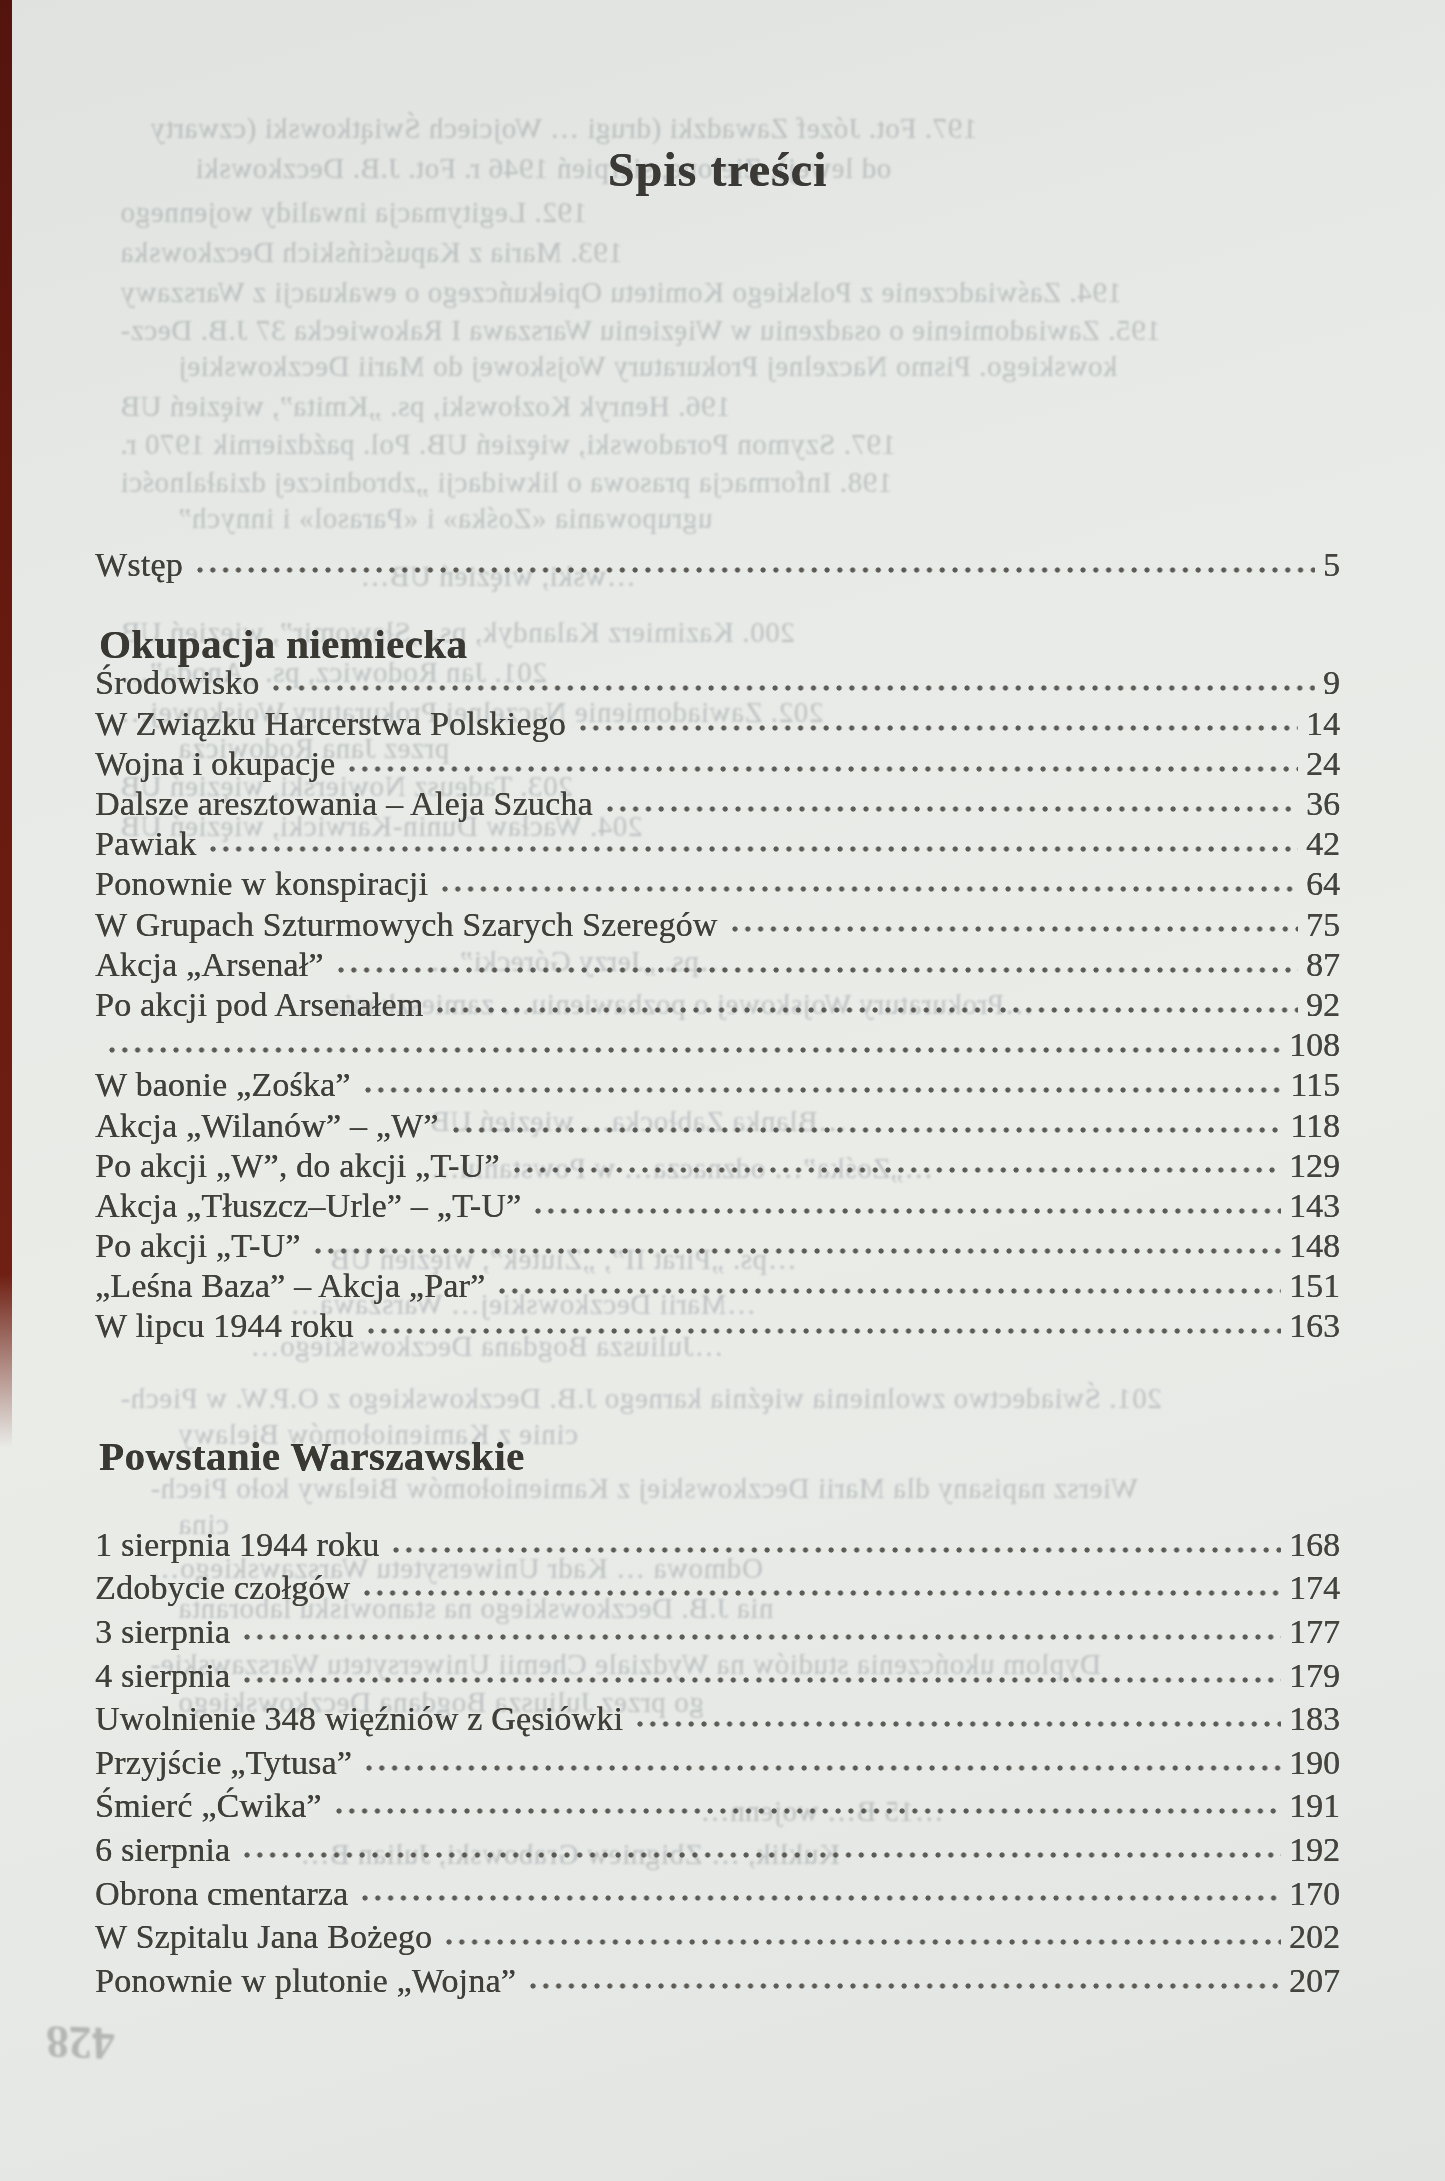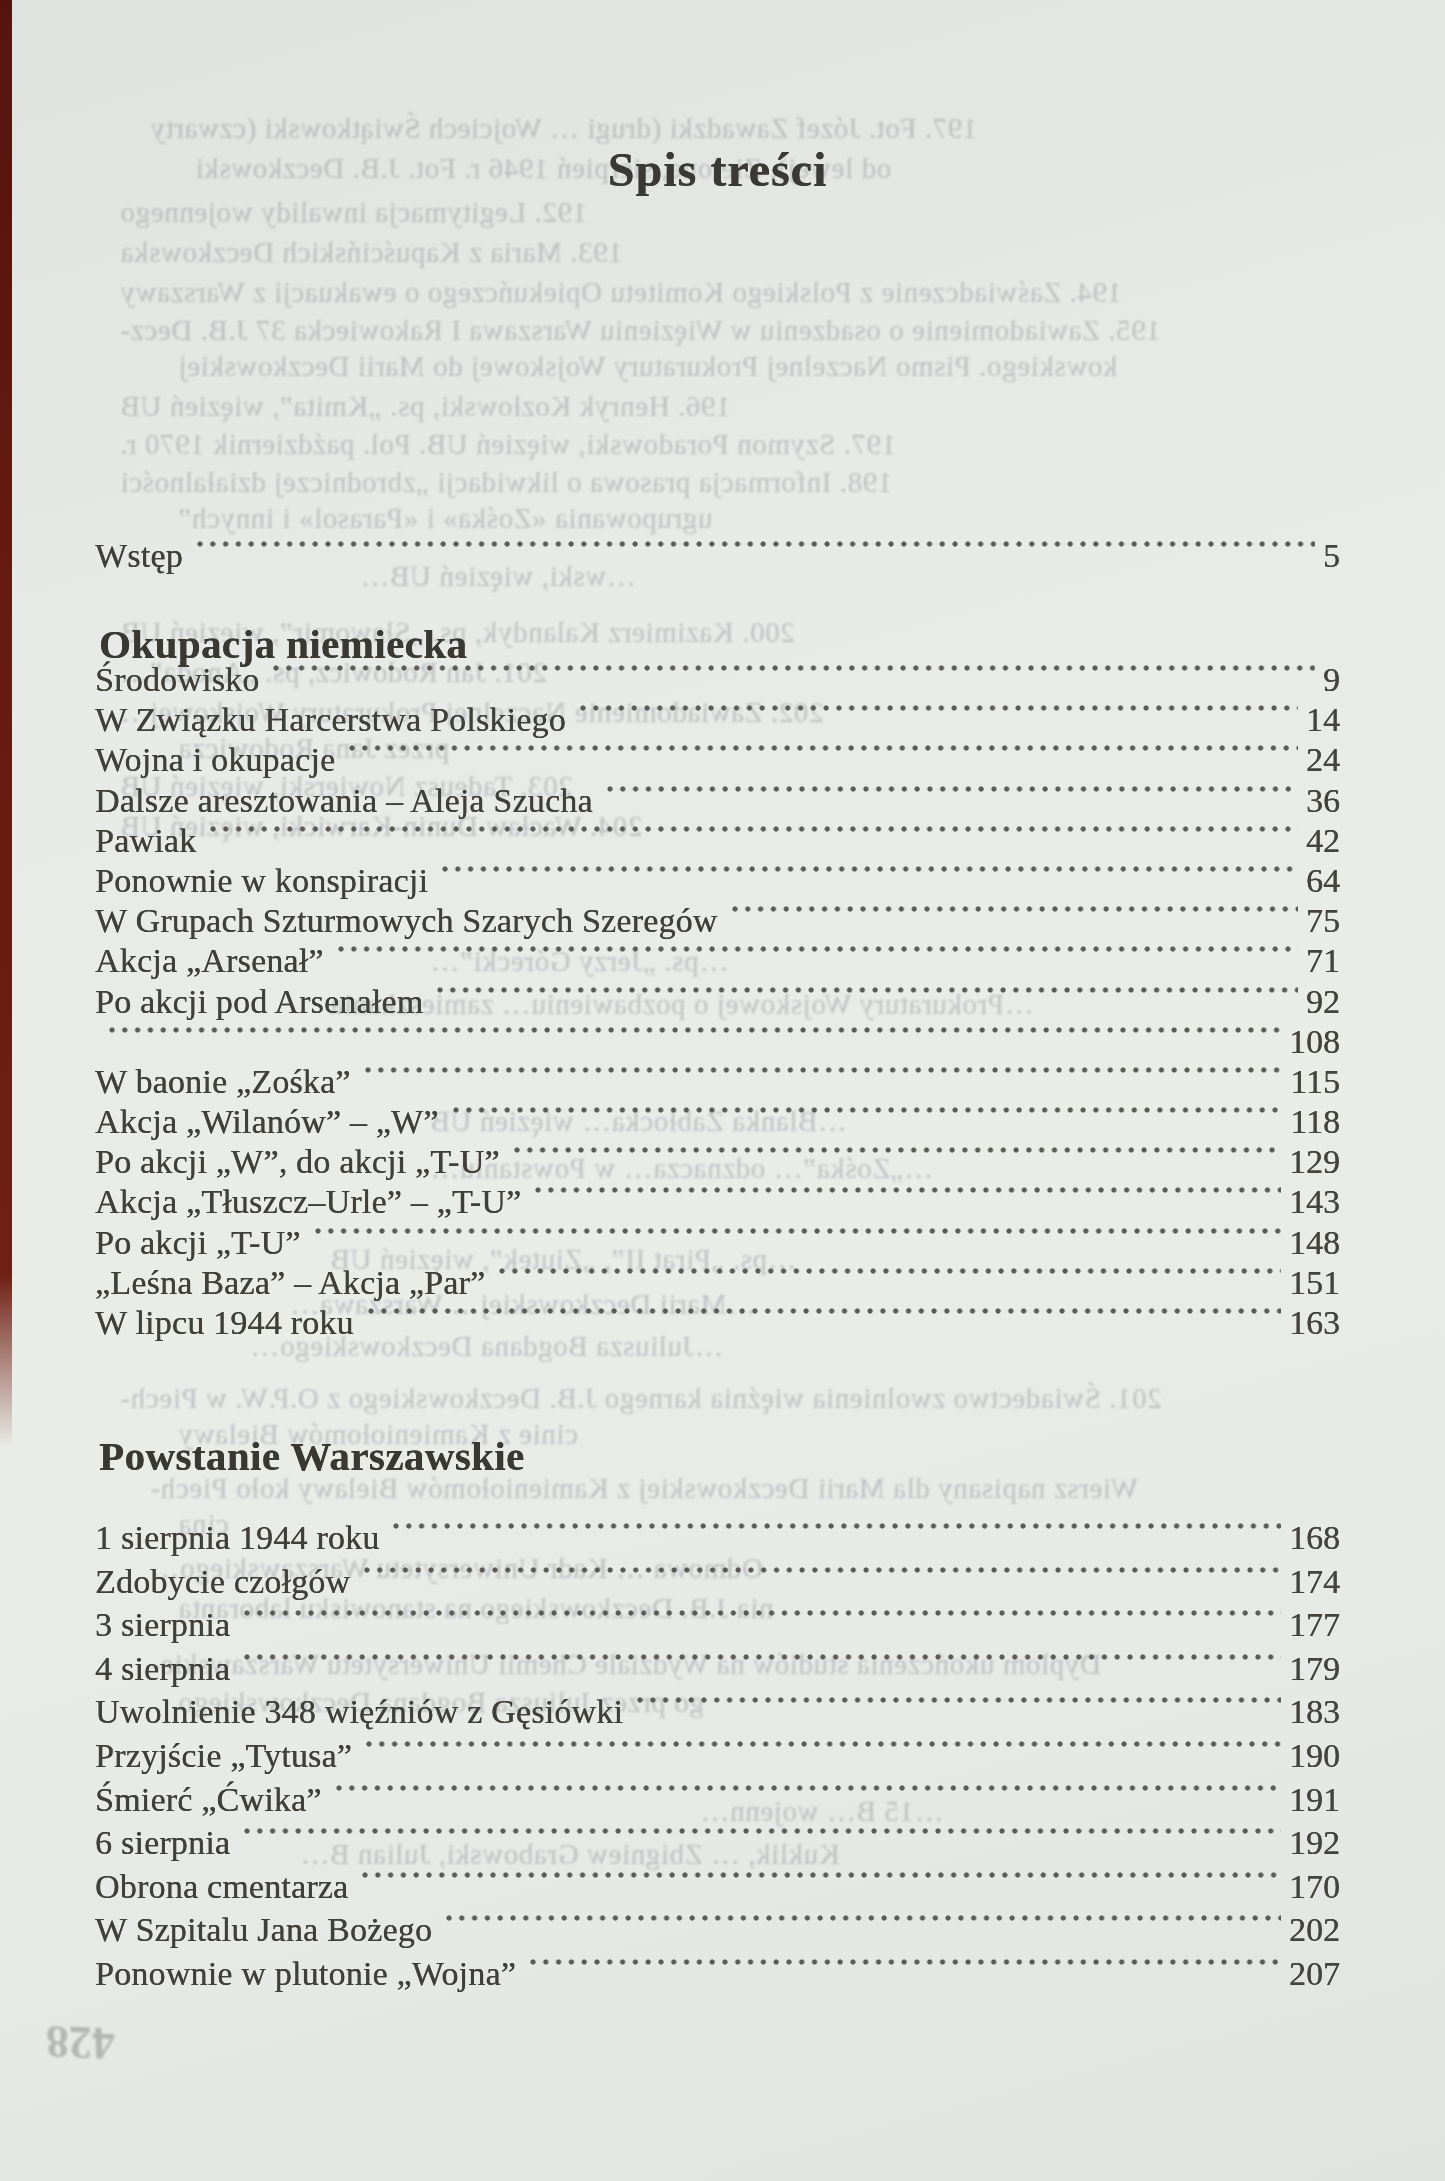--- a/index.html
+++ b/index.html
@@ -34,21 +34,21 @@
   .toc-heading{
     position:absolute;left:95px;width:1245px;margin:4px;
     font-size:41px;font-weight:600;letter-spacing:.4px;color:#393833;
     text-shadow:.3px 0 0 currentColor;
   }
   #h0{top:616px;}
   #h1{top:1428px;}
   .toc-list{position:absolute;left:95px;width:1245px;}
   #l0{top:662px;}
   #l1{top:1520px;}
-  .row{display:flex;align-items:flex-start;height:40.2px;}
+  .row{display:flex;align-items:flex-end;height:40.2px;}
   #l1 .row{height:43.6px;}
   .toc-front .row{height:46px;}
   .lbl{
     white-space:nowrap;font-size:34px;line-height:1.08;
     color:#403f3a;text-shadow:.3px 0 0 currentColor;letter-spacing:.2px;
   }
   .leader{
     flex:1 1 auto;height:12px;margin:0 8px 8px 12px;
     background-image:radial-gradient(circle at 5px 6px,#504f4a 2.2px,rgba(0,0,0,0) 3px);
     background-size:12.8px 12px;background-repeat:repeat-x;
@@ -153,21 +153,21 @@
         <span class="num">64</span>
       </div>
       <div class="row">
         <span class="lbl">W Grupach Szturmowych Szarych Szeregów</span>
         <span class="leader"></span>
         <span class="num">75</span>
       </div>
       <div class="row">
         <span class="lbl">Akcja „Arsenał”</span>
         <span class="leader"></span>
-        <span class="num">71</span>
+        <span class="num">87</span>
       </div>
       <div class="row">
         <span class="lbl">Po akcji pod Arsenałem</span>
         <span class="leader"></span>
         <span class="num">92</span>
       </div>
       <div class="row">
         <span class="leader"></span>
         <span class="num">108</span>
       </div>

